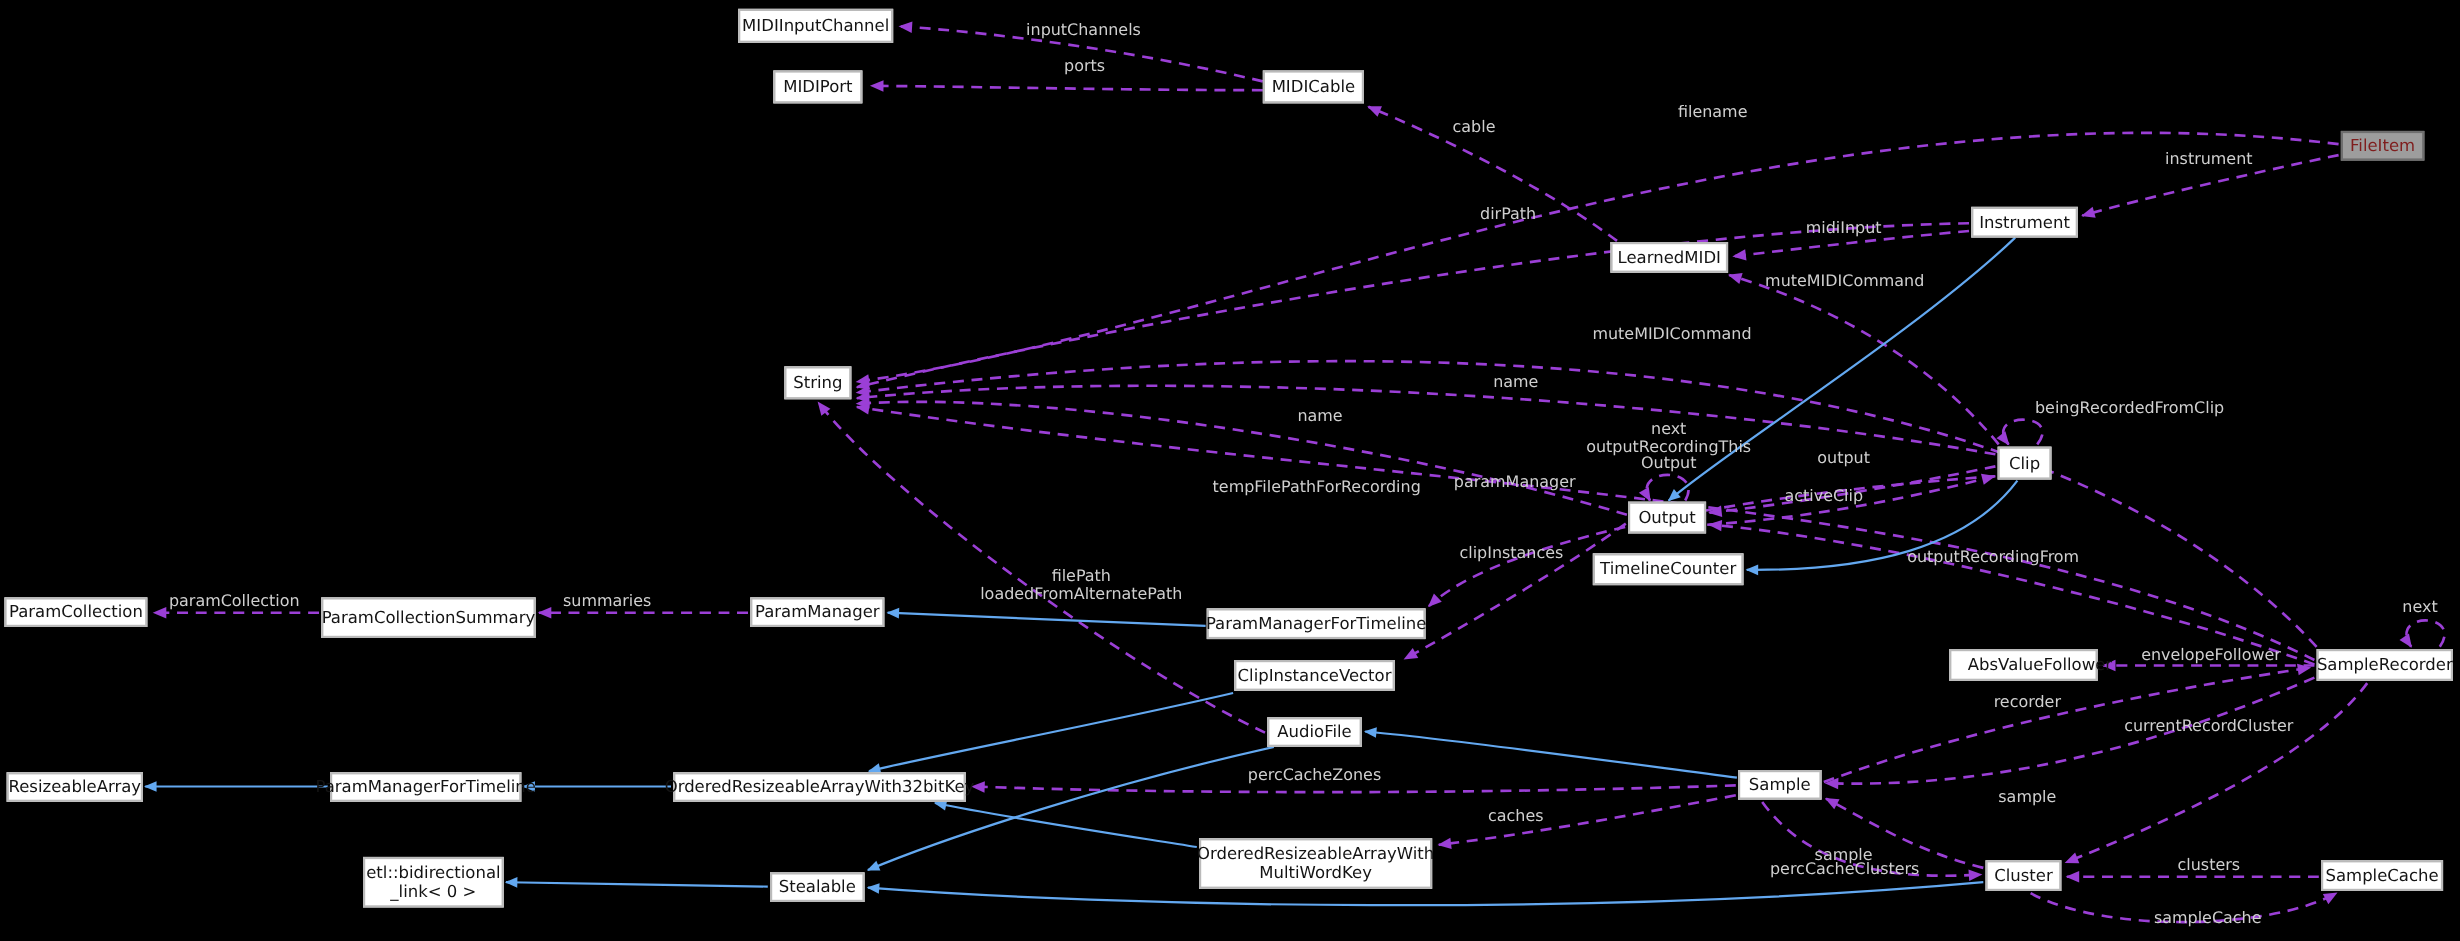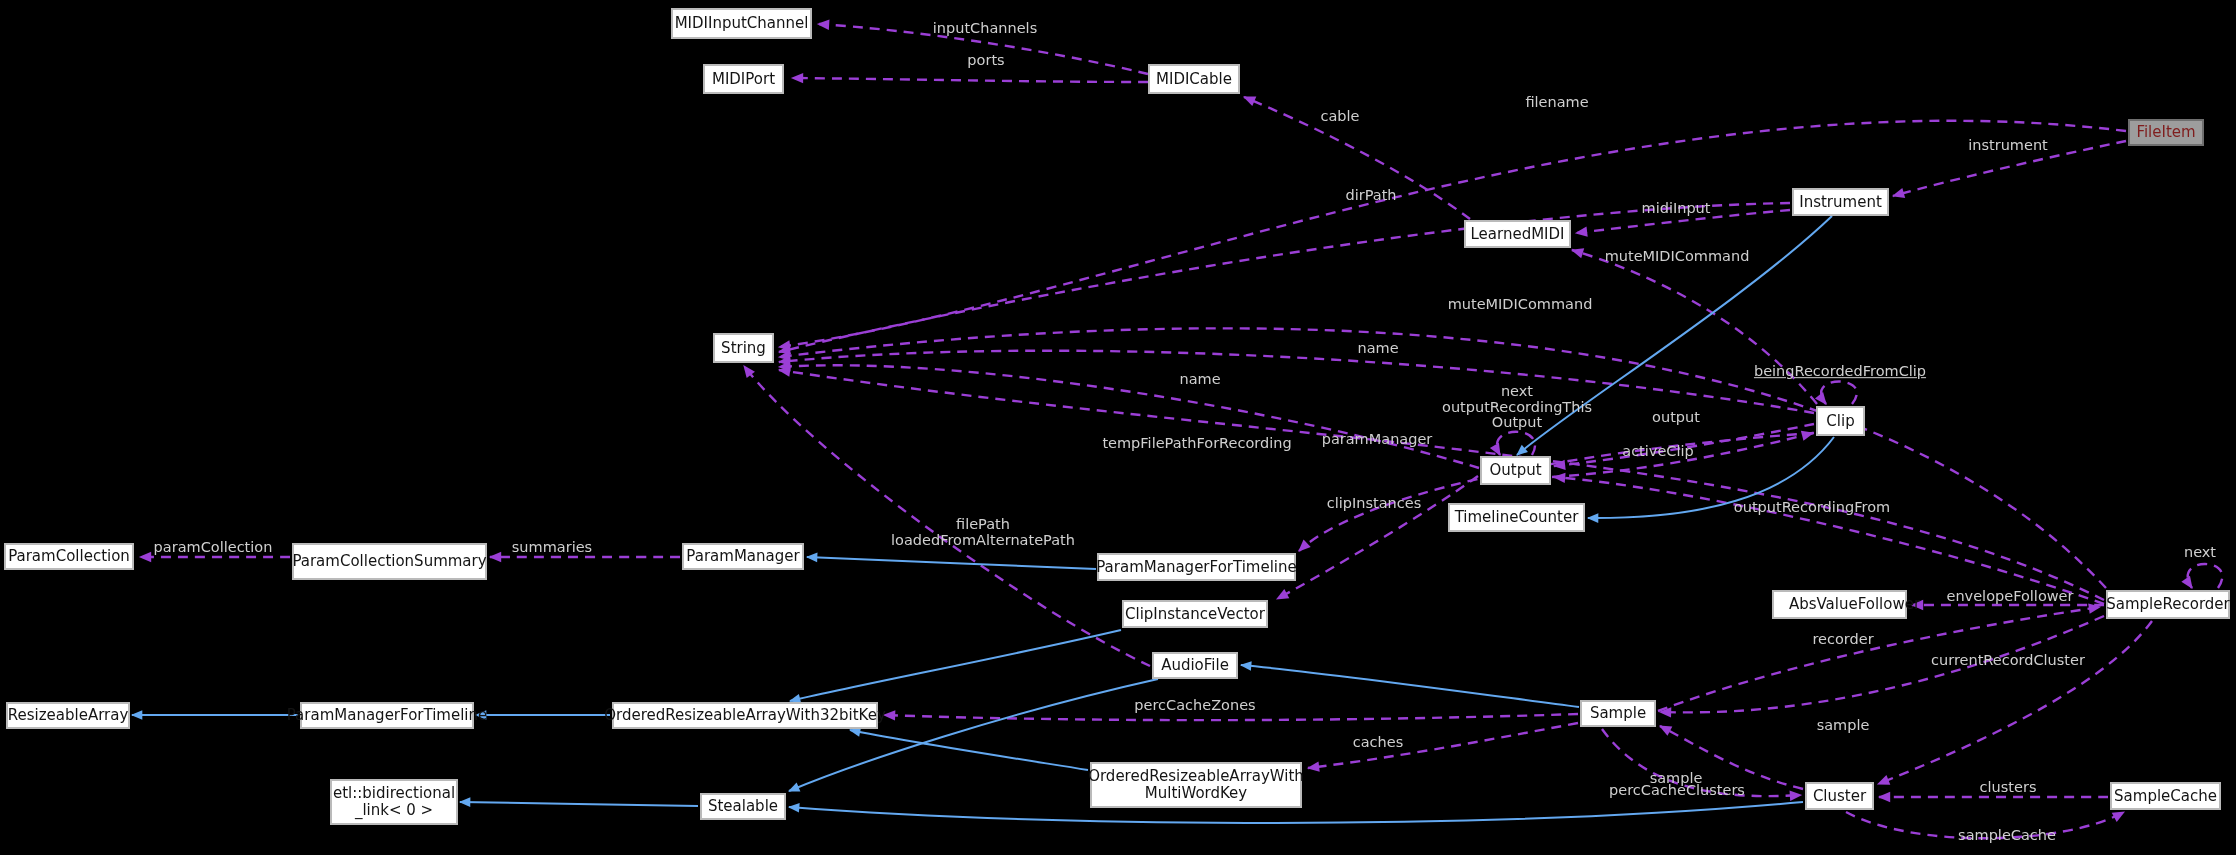--- a/index.html
+++ b/index.html
@@ -126,21 +126,21 @@
   <div class="elabel" style="left:1200px;top:380px;">name</div>
   <div class="elabel" style="left:1517px;top:407px;">next
 outputRecordingThis
 Output</div>
   <div class="elabel" style="left:1676px;top:418px;">output</div>
   <div class="elabel" style="left:1658px;top:452px;text-align:right;">activeClip</div>
   <div class="elabel" style="left:1377px;top:440px;">paramManager</div>
   <div class="elabel" style="left:1197px;top:444px;">tempFilePathForRecording</div>
   <div class="elabel" style="left:1374px;top:504px;">clipInstances</div>
   <div class="elabel" style="left:1812px;top:508px;">outputRecordingFrom</div>
-  <div class="elabel" style="left:1840px;top:372px;text-decoration:underline;">beingRecordedFromClip</div>
+  <div class="elabel" style="left:1936px;top:372px;">beingRecordedFromClip</div>
   <div class="elabel" style="left:213px;top:548px;">paramCollection</div>
   <div class="elabel" style="left:552px;top:548px;">summaries</div>
   <div class="elabel" style="left:983px;top:533px;">filePath
 loadedFromAlternatePath</div>
   <div class="elabel" style="left:2010px;top:597px;">envelopeFollower</div>
   <div class="elabel" style="left:2200px;top:553px;">next</div>
   <div class="elabel" style="left:1843px;top:640px;">recorder</div>
   <div class="elabel" style="left:2008px;top:661px;">currentRecordCluster</div>
   <div class="elabel" style="left:1843px;top:726px;">sample</div>
   <div class="elabel" style="left:1676px;top:779px;">sample</div>

